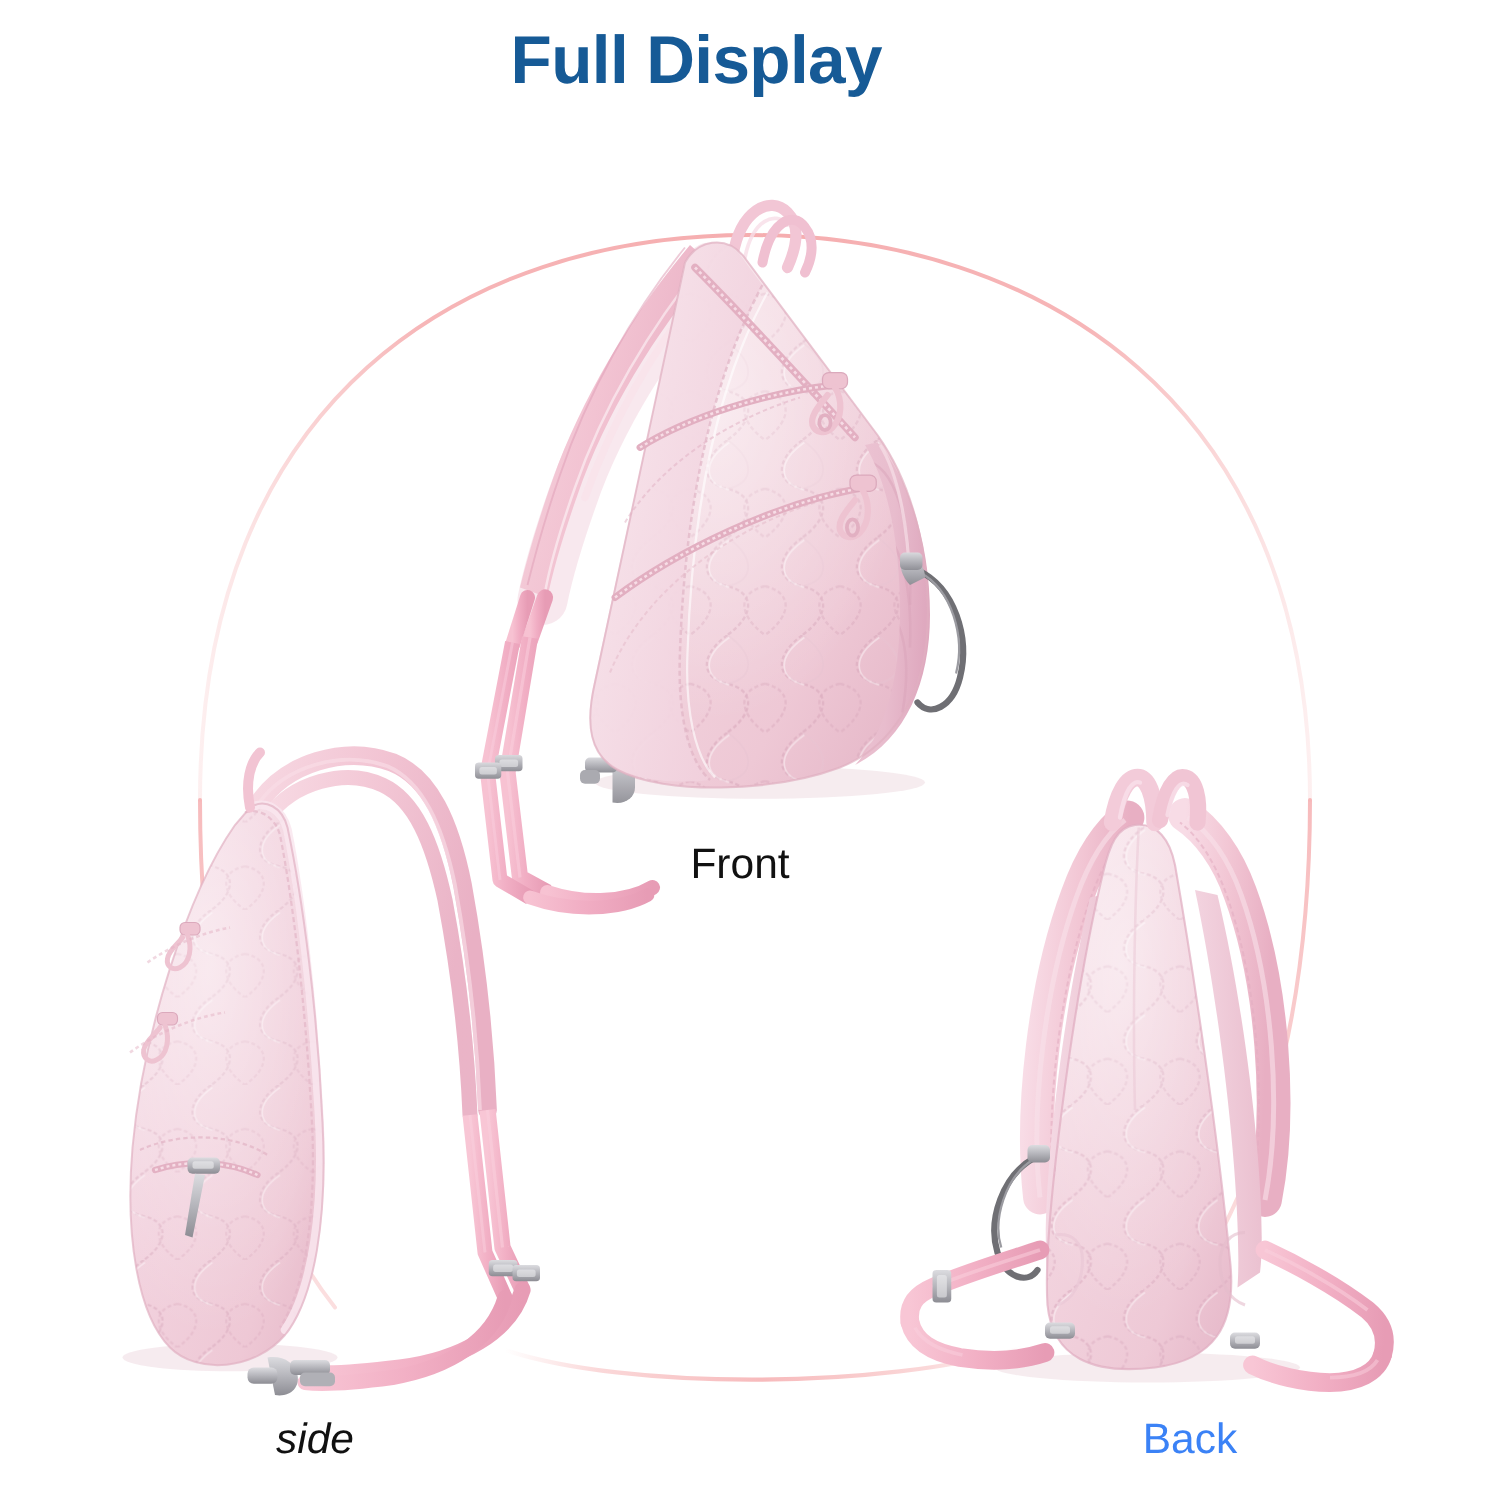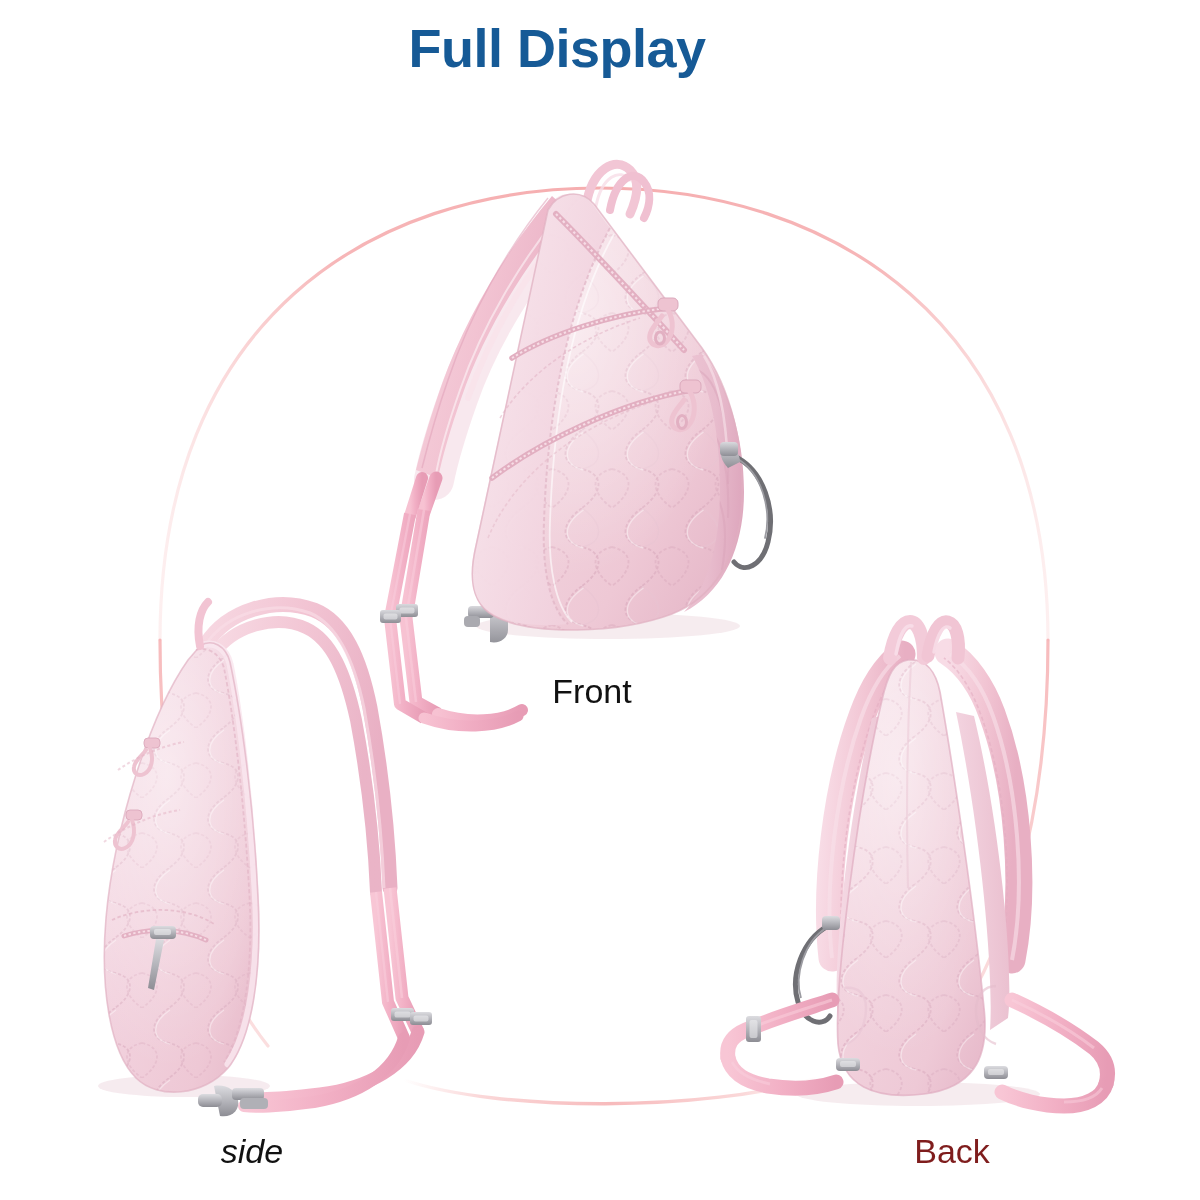--- a/index.html
+++ b/index.html
@@ -534,15 +534,15 @@
         <rect x="124" y="470" width="24" height="13" rx="4" fill="url(#hw3)"></rect>
         <rect x="128" y="473" width="16" height="6" rx="2" fill="#eeeef0" opacity="0.55"></rect>
         <rect x="272" y="478" width="24" height="13" rx="4" fill="url(#hw3)"></rect>
         <rect x="276" y="481" width="16" height="6" rx="2" fill="#eeeef0" opacity="0.55"></rect>
       </g>
 
       <path d="M132 400 C 146 398 154 406 154 420 C 154 438 146 452 134 456" fill="none" stroke="#eac7d5" stroke-width="2.4" stroke-opacity="0.7"></path>
       <path d="M284 398 C 272 398 264 408 264 422 C 264 440 272 452 284 456" fill="none" stroke="#e5bccc" stroke-width="2.4" stroke-opacity="0.6"></path>
     </svg>
   </div>
-  <div class="caption cap-back" style="color: #7f1d1d;">Back</div>
+  <div class="caption cap-back" style="color: #3b82f6;">Back</div>
 
 </div>
 
 </body></html>

